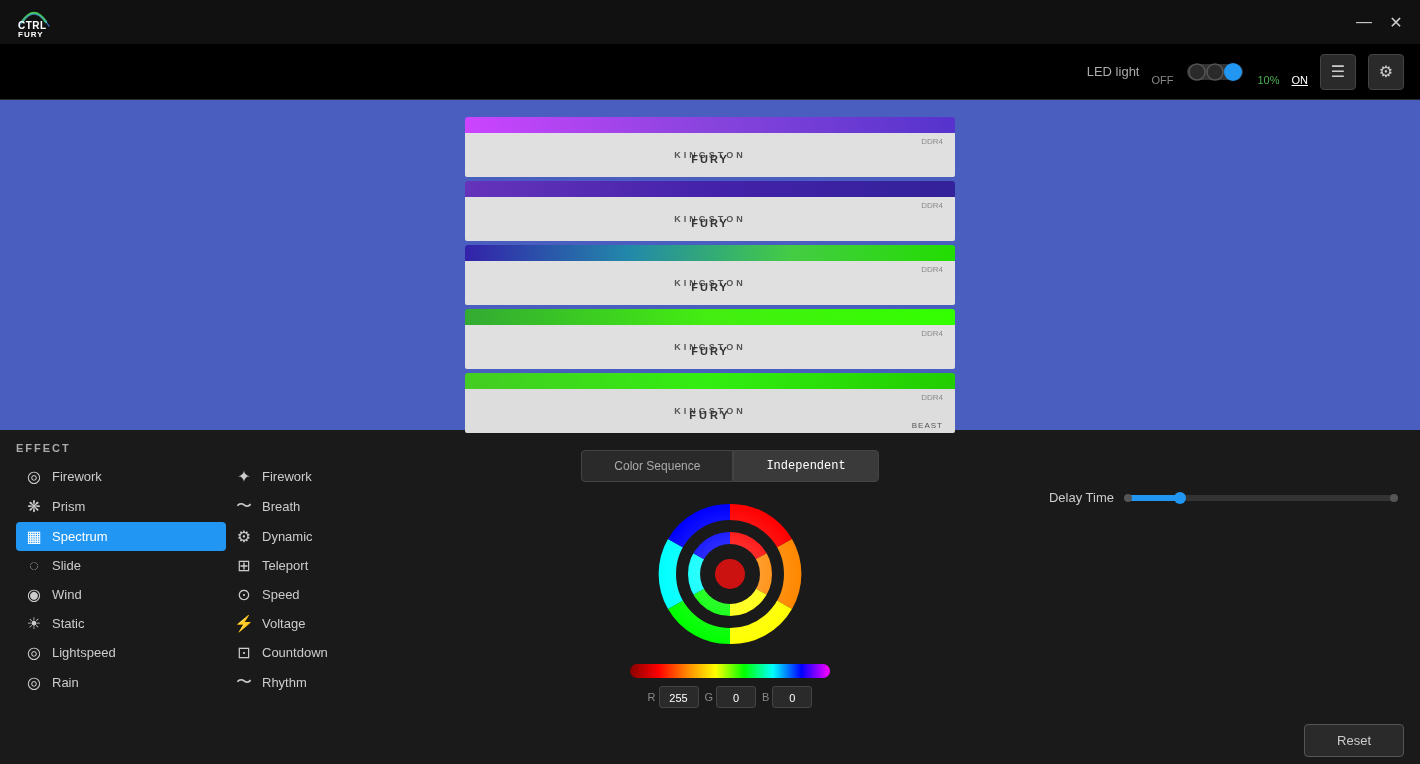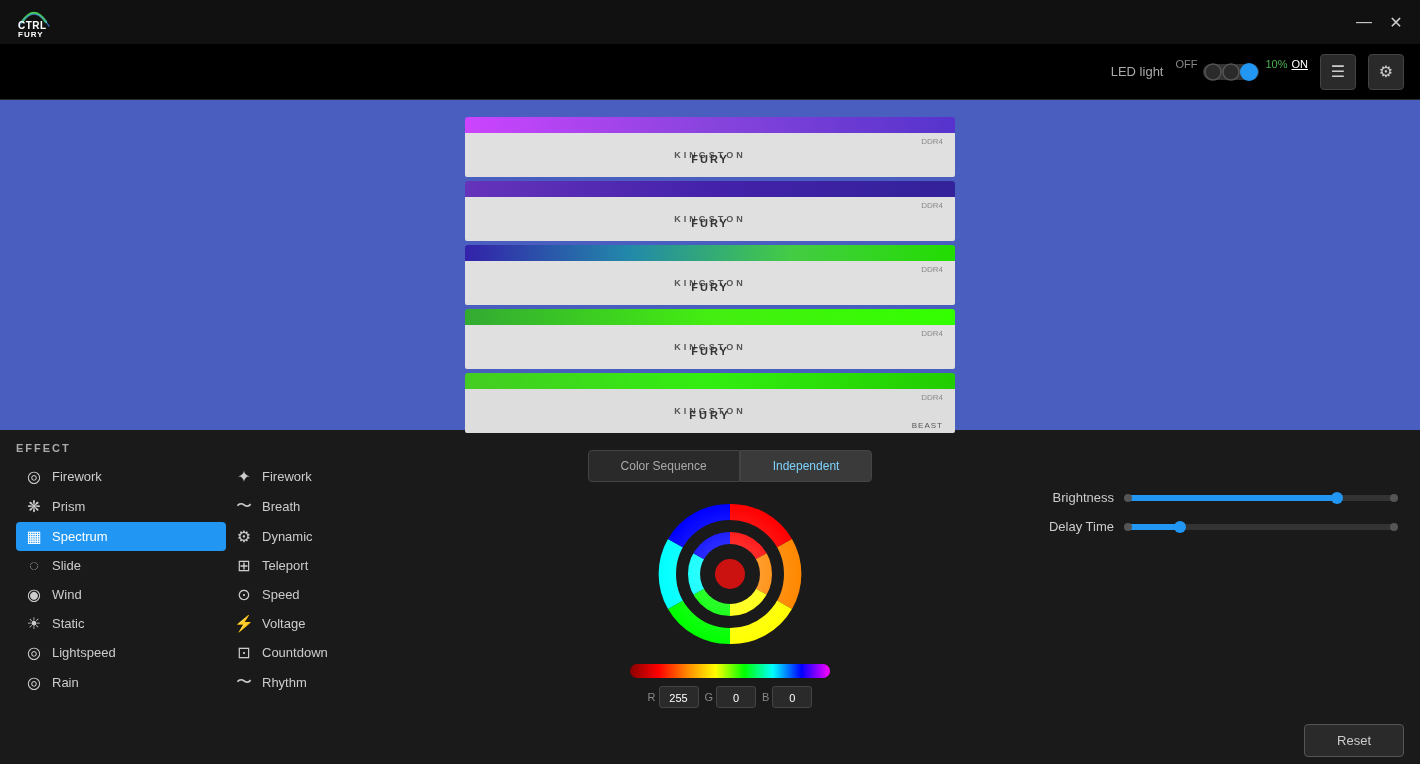--- a/index.html
+++ b/index.html
@@ -60,22 +60,22 @@
       padding: 0 16px;
       gap: 12px;
       border-bottom: 1px solid #2a2a2a;
     }
     .led-light-label {
       color: #aaa;
       font-size: 13px;
     }
     .led-toggle-area {
       display: flex;
-      align-items: flex-start;
-      gap: 4px;
+      align-items: flex-end;
+      gap: 12px;
     }
     .led-off-label { color: #888; font-size: 11px; }
     .led-on-label { color: #fff; font-size: 11px; text-decoration: underline; }
     .led-pct { color: #4CAF50; font-size: 11px; }
     .header-icon-btn {
       width: 36px;
       height: 36px;
       background: #2a2a2a;
       border: 1px solid #444;
       border-radius: 4px;
@@ -173,21 +173,21 @@
     .tab-btn {
       padding: 8px 32px;
       border: 1px solid #444;
       background: #2a2a2a;
       color: #aaa;
       cursor: pointer;
       font-size: 12px;
     }
     .tab-btn:first-child { border-radius: 4px 0 0 4px; }
     .tab-btn:last-child { border-radius: 0 4px 4px 0; }
-    .tab-btn.active { background: #3a3a3a; color: #7dd3fc; }
+    .tab-btn.active { background: #3a3a3a; color: #ffffff; font-family: Liberation Mono, monospace; }
 
     .color-wheel-container {
       position: relative;
       width: 160px;
       height: 160px;
     }
     .color-wheel-svg {
       width: 160px;
       height: 160px;
     }
@@ -542,29 +542,20 @@
             <span class="rgb-label">B</span>
             <div class="rgb-value-box">0</div>
           </div>
         </div>
       </div>
     </div>
 
     <div class="right-controls">
 
 
-      <div class="control-row">
-        <span class="control-label">Brightness</span>
-        <div class="slider-container">
-          <div class="slider-end-dot slider-end-left"></div>
-          <div class="slider-fill" style="width:78%;"></div>
-          <div class="slider-knob" style="left:calc(78% - 6px);"></div>
-          <div class="slider-end-dot slider-end-right"></div>
-        </div>
-      </div>
 
       <div class="control-row">
         <span class="control-label">Delay Time</span>
         <div class="slider-container">
           <div class="slider-end-dot slider-end-left"></div>
           <div class="slider-fill" style="width:20%;"></div>
           <div class="slider-knob" style="left:calc(20% - 6px);"></div>
           <div class="slider-end-dot slider-end-right"></div>
         </div>
       </div>

